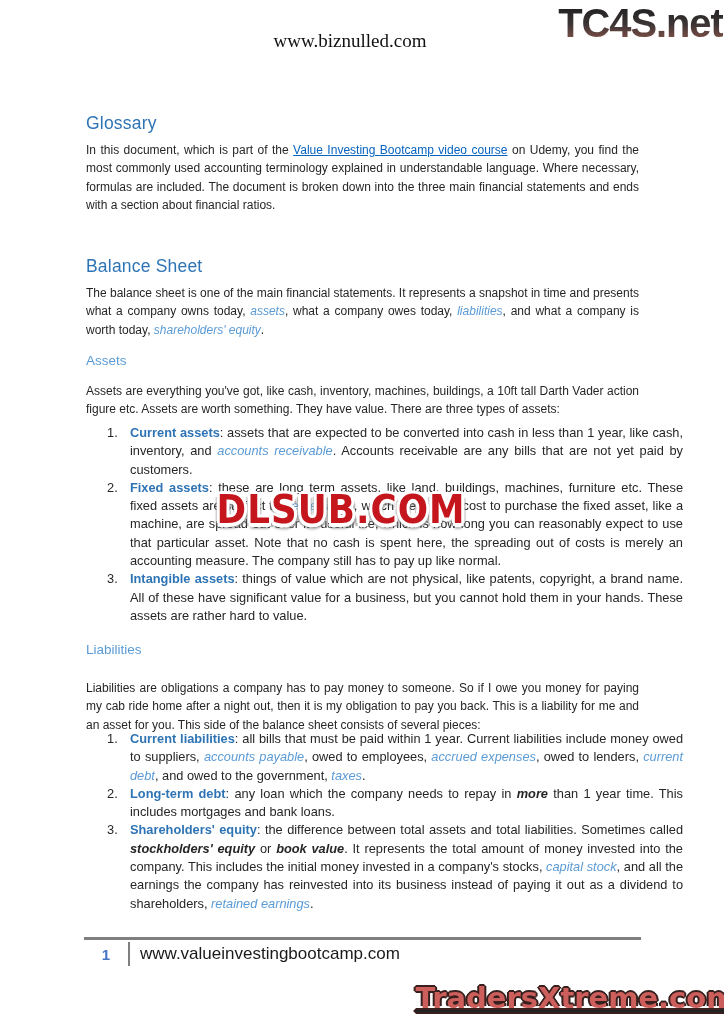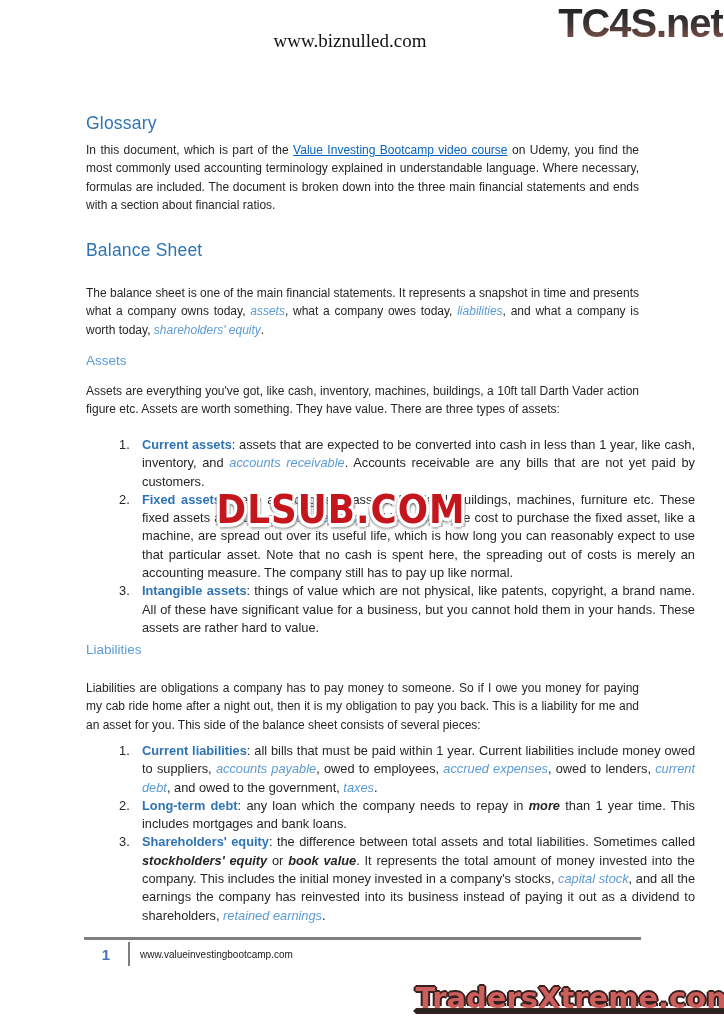--- a/index.html
+++ b/index.html
@@ -27,21 +27,21 @@
     color:#2e74b5;letter-spacing:.2px;
   }
   h2{
     margin:0;font-weight:400;font-size:13.5px;line-height:17px;
     color:#5b9bd5;
   }
   p.body{
     margin:0;font-size:12px;line-height:18.3px;text-align:justify;color:#262626;
   }
   ol.doc-list{
-    margin:12px;padding:0 0 0 44px;list-style:none;counter-reset:n;
+    margin:0;padding:0 0 0 44px;list-style:none;counter-reset:n;
     font-size:12.8px;line-height:18.3px;color:#262626;
   }
   ol.doc-list li{counter-increment:n;position:relative;text-align:justify;margin:0;}
   ol.doc-list li::before{
     content:counter(n) ".";position:absolute;left:-23px;top:0;color:#262626;
   }
   a.seg-link{color:#0563c1;text-decoration:underline;}
   .seg-bblue{color:#2e74b5;font-weight:bold;}
   .seg-iblue{color:#5b9bd5;font-style:italic;}
   .seg-iblack{font-style:italic;font-weight:bold;}
@@ -64,21 +64,21 @@
     position:absolute;left:84px;top:937px;width:557px;height:3px;background:#7f7f7f;
   }
   .footer-row{
     position:absolute;left:84px;top:941px;width:557px;height:26px;
     display:flex;align-items:center;
   }
   .page-num{
     width:44px;text-align:center;color:#4472c4;font-size:15px;font-weight:bold;
   }
   .footer-sep{width:2px;height:24px;background:#7f7f7f;margin-right:10px;}
-  .footer-site{font-size:10px;color:#1a1a1a;}
+  .footer-site{font-size:17px;color:#1a1a1a;}
   
   .traders{
     position:absolute;left:430px;top:978px;width:292px;height:40px;
     display:flex;align-items:center;justify-content:center;pointer-events:none;text-decoration:underline;
   }
   .traders-text{
     font-family:"DejaVu Sans",sans-serif;font-weight:bold;font-size:29px;
     color:#cc5e5c;line-height:1;letter-spacing:0;
     text-shadow:
       -2px 0 0 #37201e, 2px 0 0 #37201e, 0 -2px 0 #37201e, 0 2px 0 #37201e,
@@ -91,21 +91,21 @@
 </style>
 </head>
 <body>
 
 <div class="site-center">www.biznulled.com</div>
 <div class="tc4s">TC4S.net</div>
 
 <h1 class="col" style="top:112px;">Glossary</h1>
 <p class="body col" style="top:141px;"><span class="seg-plain">In this document, which is part of the </span><a href="#" class="seg-link">Value Investing Bootcamp video course</a><span class="seg-plain"> on Udemy, you find the most commonly used accounting terminology explained in understandable language. Where necessary, formulas are included. The document is broken down into the three main financial statements and ends with a section about financial ratios.</span></p>
 
-<h1 class="col" style="top:239px;">Balance Sheet</h1>
+<h1 class="col" style="top:255px;">Balance Sheet</h1>
 <p class="body col" style="top:284px;"><span class="seg-plain">The balance sheet is one of the main financial statements. It represents a snapshot in time and presents what a company owns today, </span><span class="seg-iblue">assets</span><span class="seg-plain">, what a company owes today, </span><span class="seg-iblue">liabilities</span><span class="seg-plain">, and what a company is worth today, </span><span class="seg-iblue">shareholders' equity</span><span class="seg-plain">.</span></p>
 
 <h2 class="col" style="top:352px;">Assets</h2>
 <p class="body col" style="top:382px;"><span class="seg-plain">Assets are everything you've got, like cash, inventory, machines, buildings, a 10ft tall Darth Vader action figure etc. Assets are worth something. They have value. There are three types of assets:</span></p>
 <ol class="doc-list col" style="top:424px;">
   <li><span class="seg-bblue">Current assets</span><span class="seg-plain">: assets that are expected to be converted into cash in less than 1 year, like cash, inventory, and </span><span class="seg-iblue">accounts receivable</span><span class="seg-plain">. Accounts receivable are any bills that are not yet paid by customers.</span></li>
   <li><span class="seg-bblue">Fixed assets</span><span class="seg-plain">: these are long term assets, like land, buildings, machines, furniture etc. These fixed assets are subject to </span><span class="seg-iblue">depreciation</span><span class="seg-plain">, which means the cost to purchase the fixed asset, like a machine, are spread out over its useful life, which is how long you can reasonably expect to use that particular asset. Note that no cash is spent here, the spreading out of costs is merely an accounting measure. The company still has to pay up like normal.</span></li>
   <li><span class="seg-bblue">Intangible assets</span><span class="seg-plain">: things of value which are not physical, like patents, copyright, a brand name. All of these have significant value for a business, but you cannot hold them in your hands. These assets are rather hard to value.</span></li>
 </ol>
 

